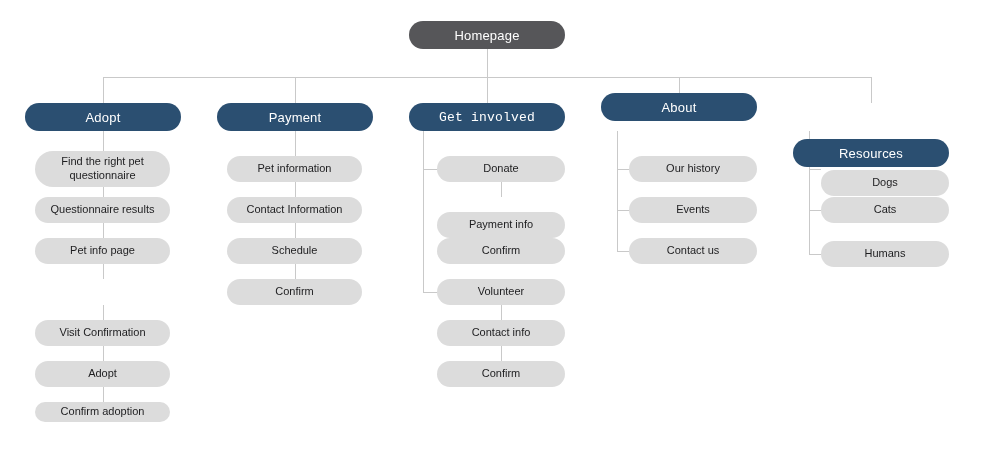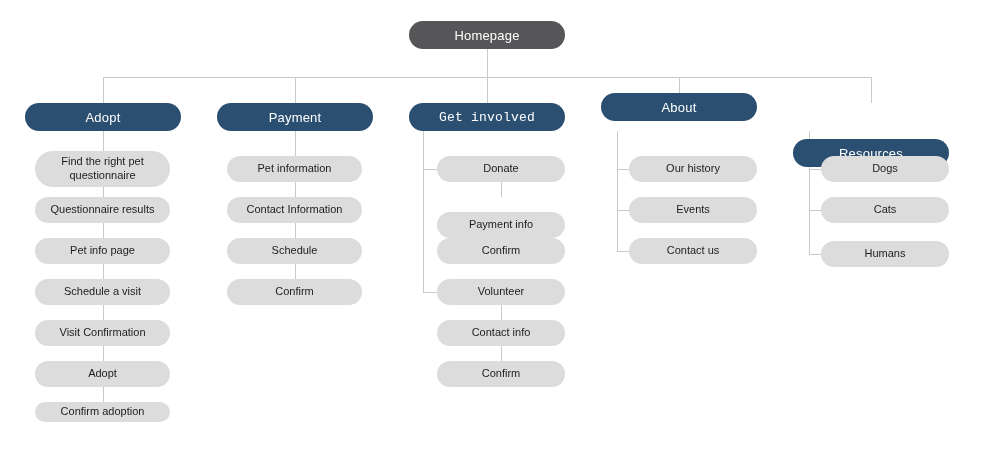--- a/index.html
+++ b/index.html
@@ -80,38 +80,37 @@
 
   <div class="pill section-pill" style="left:25px; top:103px; width:156px; height:28px;">Adopt</div>
   <div class="pill section-pill" style="left:217px; top:103px; width:156px; height:28px;">Payment</div>
   <div class="pill section-pill" style="left:409px; top:103px; width:156px; height:28px;font-family:Liberation Mono, monospace;">Get involved</div>
   <div class="pill section-pill" style="left:601px; top:93px; width:156px; height:28px;">About</div>
   <div class="pill section-pill" style="left:793px; top:103px; width:156px; height:28px;margin-top:36px;">Resources</div>
 
   <div class="pill page-pill" style="left:35px; top:151px; width:135px; height:36px;">Find the right pet questionnaire</div>
   <div class="pill page-pill" style="left:35px; top:197px; width:135px; height:26px;">Questionnaire results</div>
   <div class="pill page-pill" style="left:35px; top:238px; width:135px; height:26px;">Pet info page</div>
-  <div class="pill page-pill" style="left:35px; top:279px; width:135px; height:26px;">Schedule a visit</div>
   <div class="pill page-pill" style="left:35px; top:320px; width:135px; height:26px;">Visit Confirmation</div>
   <div class="pill page-pill" style="left:35px; top:361px; width:135px; height:26px;">Adopt</div>
   <div class="pill page-pill" style="left:35px; top:402px; width:135px; height:20px;">Confirm adoption</div>
 
   <div class="pill page-pill" style="left:227px; top:156px; width:135px; height:26px;">Pet information</div>
   <div class="pill page-pill" style="left:227px; top:197px; width:135px; height:26px;">Contact Information</div>
   <div class="pill page-pill" style="left:227px; top:238px; width:135px; height:26px;">Schedule</div>
   <div class="pill page-pill" style="left:227px; top:279px; width:135px; height:26px;">Confirm</div>
 
   <div class="pill page-pill" style="left:437px; top:156px; width:128px; height:26px;">Donate</div>
   <div class="pill page-pill" style="left:437px; top:212px; width:128px; height:26px;">Payment info</div>
   <div class="pill page-pill" style="left:437px; top:238px; width:128px; height:26px;">Confirm</div>
   <div class="pill page-pill" style="left:437px; top:279px; width:128px; height:26px;">Volunteer</div>
   <div class="pill page-pill" style="left:437px; top:320px; width:128px; height:26px;">Contact info</div>
   <div class="pill page-pill" style="left:437px; top:361px; width:128px; height:26px;">Confirm</div>
 
   <div class="pill page-pill" style="left:629px; top:197px; width:128px; height:26px;">Events</div>
   <div class="pill page-pill" style="left:629px; top:156px; width:128px; height:26px;">Our history</div>
   <div class="pill page-pill" style="left:629px; top:238px; width:128px; height:26px;">Contact us</div>
 
-  <div class="pill page-pill" style="left:821px; top:156px; width:128px; height:26px;">Dogs</div>
+  <div class="pill page-pill" style="left:821px; top:170px; width:128px; height:26px;">Dogs</div>
   <div class="pill page-pill" style="left:821px; top:197px; width:128px; height:26px;">Cats</div>
   <div class="pill page-pill" style="left:821px; top:241px; width:128px; height:26px;">Humans</div>
 
 </div>
 
 </body></html>

